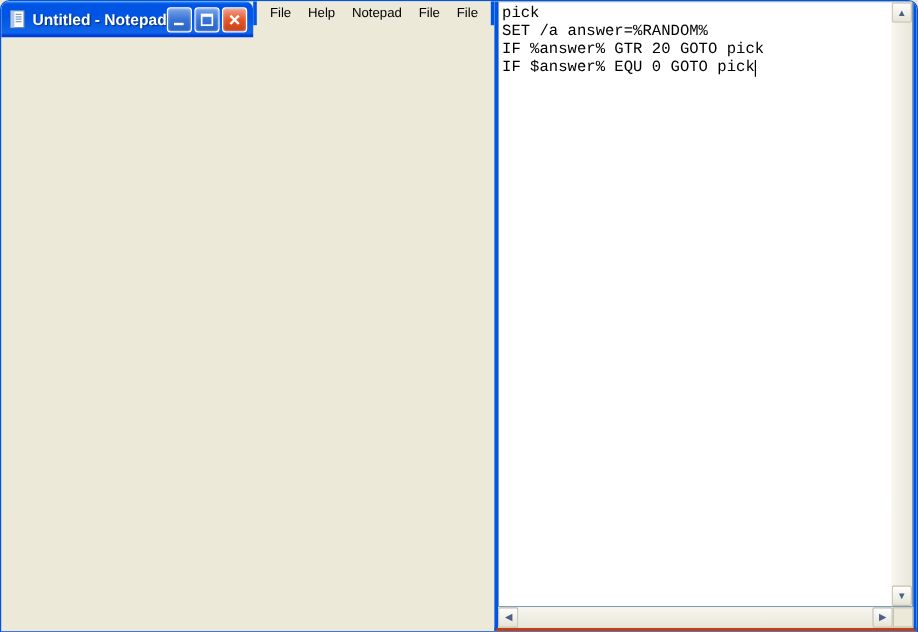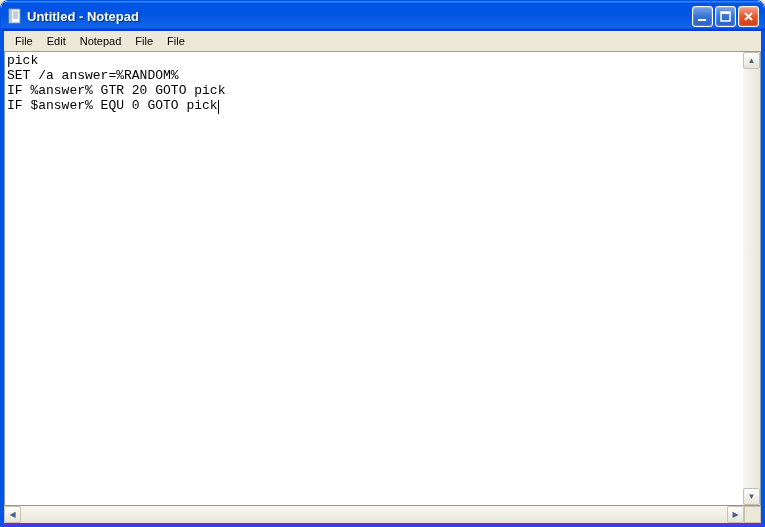--- a/index.html
+++ b/index.html
@@ -11,21 +11,21 @@
       height: 527px;
       overflow: hidden;
     }
     .window {
       width: 765px;
       height: 527px;
       border: 1px solid #0054e3;
       border-radius: 8px 8px 0 0;
       overflow: hidden;
       display: flex;
-      flex-direction: column;
+      flex-direction: row;
       background: #ece9d8;
     }
     .titlebar {
       height: 30px;
       background: linear-gradient(to bottom,
         #3a95ff 0%, #0054e3 8%, #0054e3 40%, #1065e8 88%, #003dd7 95%, #003dd7 100%);
       display: flex;
       align-items: center;
       padding: 0 5px 0 6px;
       border-radius: 7px 7px 0 0;
@@ -78,21 +78,21 @@
     .menu-item {
       padding: 2px 7px;
       cursor: default;
       font-size: 11px;
       color: #000;
     }
     .client-area {
       flex: 1;
       border-left: 3px solid #0054e3;
       border-right: 3px solid #0054e3;
-      border-bottom: 3px solid #6d28d9;
+      border-bottom: 3px solid #c2410c;
       display: flex;
       flex-direction: column;
       background: #ece9d8;
       min-height: 0;
     }
     .editor-wrapper {
       flex: 1;
       display: flex;
       min-height: 0;
       border: 1px solid #7f9db9;
@@ -197,21 +197,21 @@
       <div class="win-btn win-btn-red">
         <svg width="11" height="11" viewBox="0 0 11 11">
             <path d="M2 2 L9 9 M9 2 L2 9" stroke="#fff" stroke-width="2"></path>
           </svg>
       </div>
     </div>
   </div>
 
   <div class="menubar">
     <span class="menu-item">File</span>
-    <span class="menu-item">Edit</span>
+    <span class="menu-item">Help</span>
     <span class="menu-item">Notepad</span>
     <span class="menu-item">File</span>
     <span class="menu-item">File</span>
   </div>
 
   <div class="client-area">
     <div class="editor-wrapper">
       <div class="editor"><span>pick
 SET /a answer=%RANDOM%
 IF %answer% GTR 20 GOTO pick

